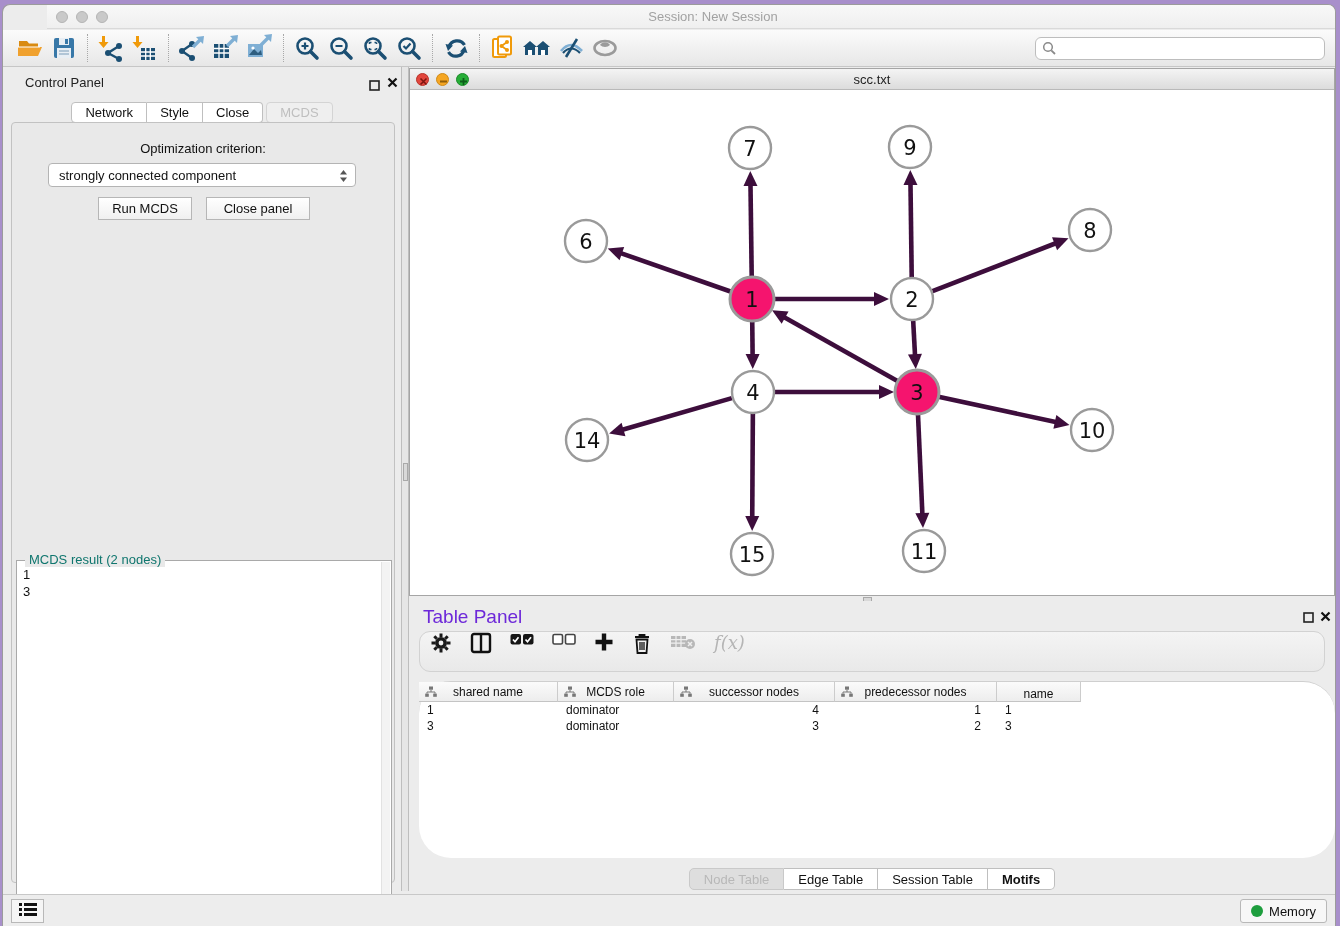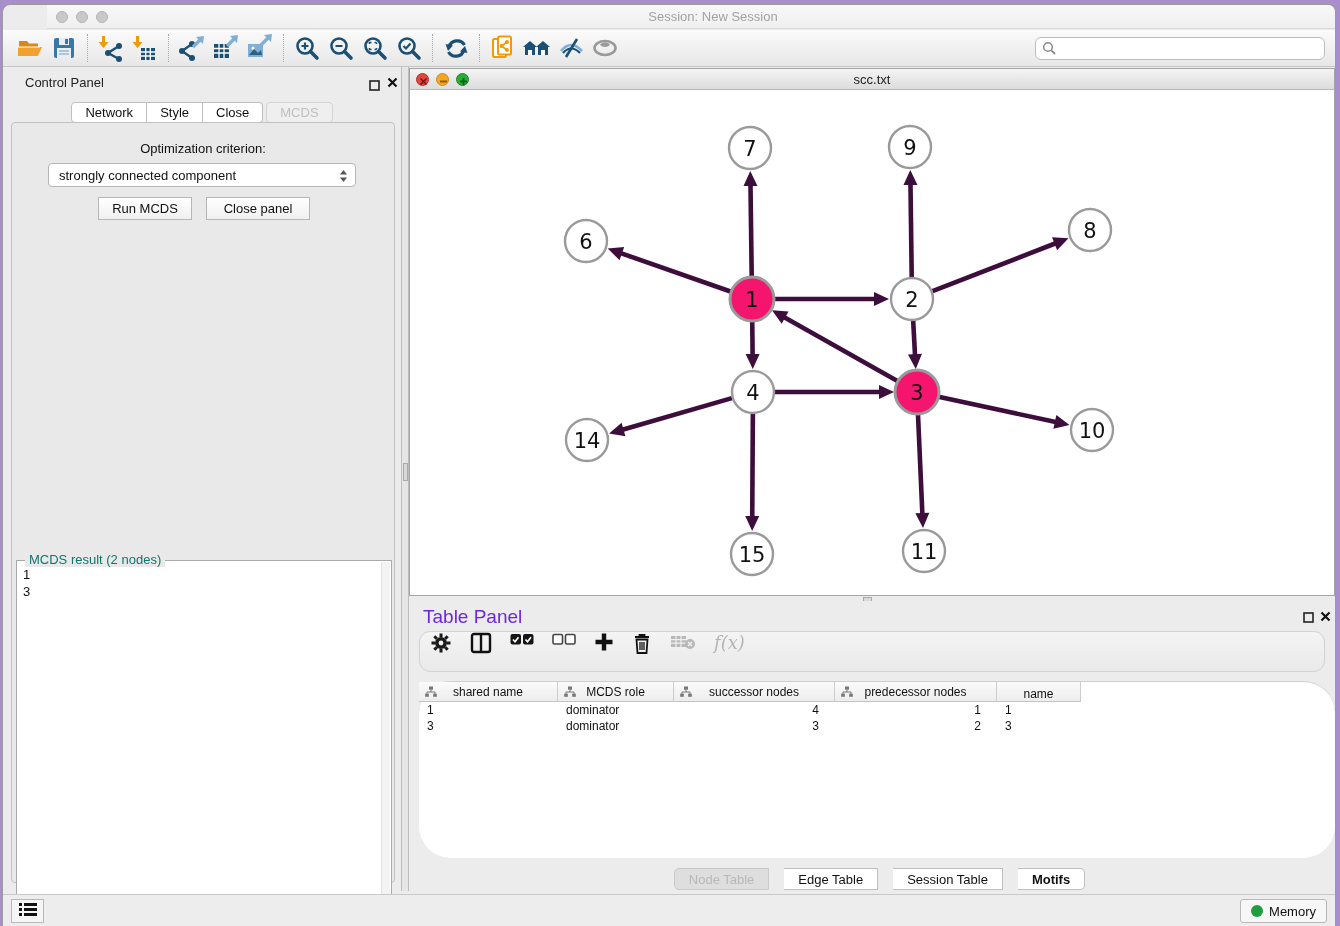--- a/index.html
+++ b/index.html
@@ -88,21 +88,21 @@
   #tp-head { position:absolute; left:0; top:0; height:20px; display:flex; }
   .th { position:relative; height:20px; background:linear-gradient(#FBFBFB,#EDEDED);
         border-right:1px solid #CCC; border-bottom:1px solid #C4C4C4;
         font-size:12px; color:#111; display:flex; align-items:center; justify-content:center; }
   .th .h-ico { position:absolute; left:6px; top:4px; }
   .tr { position:absolute; left:0; height:16px; display:flex; }
   .td { height:16px; font-size:12px; color:#111; padding:1px 8px 0 8px; overflow:hidden; }
   .td.right { text-align:right; padding-right:16px; }
   #tp-tabs { position:absolute; left:0; top:267px; width:100%; display:flex; justify-content:center; }
   .tp-tab { height:22px; padding:0 14px; font-size:13px; color:#111; background:#fff;
-            border:1px solid #BFBFBF; border-left:none; display:flex; align-items:center;margin-left:15px; }
+            border:1px solid #BFBFBF; border-left:none; display:flex; align-items:center; }
   .tp-tab.first { border-left:1px solid #BFBFBF; border-radius:5px 0 0 5px; }
   .tp-tab.last { border-radius:0 5px 5px 0;font-weight:bold; }
   .tp-tab.active { background:#DEDEDE; color:#B8B8B8; border-color:#C9C9C9; }
 
   
   #statusbar { position:absolute; left:0; top:889px; width:100%; height:33px;
                background:#EDEDED; border-top:1px solid #C8C8C8; }
   #list-btn { position:absolute; left:8px; top:4px; width:33px; height:24px; background:#F5F5F5;
               border:1px solid #B8B8B8; display:flex; align-items:center; justify-content:center; }
   #memory-btn { position:absolute; right:8px; top:4px; height:24px; background:#F7F7F7;

